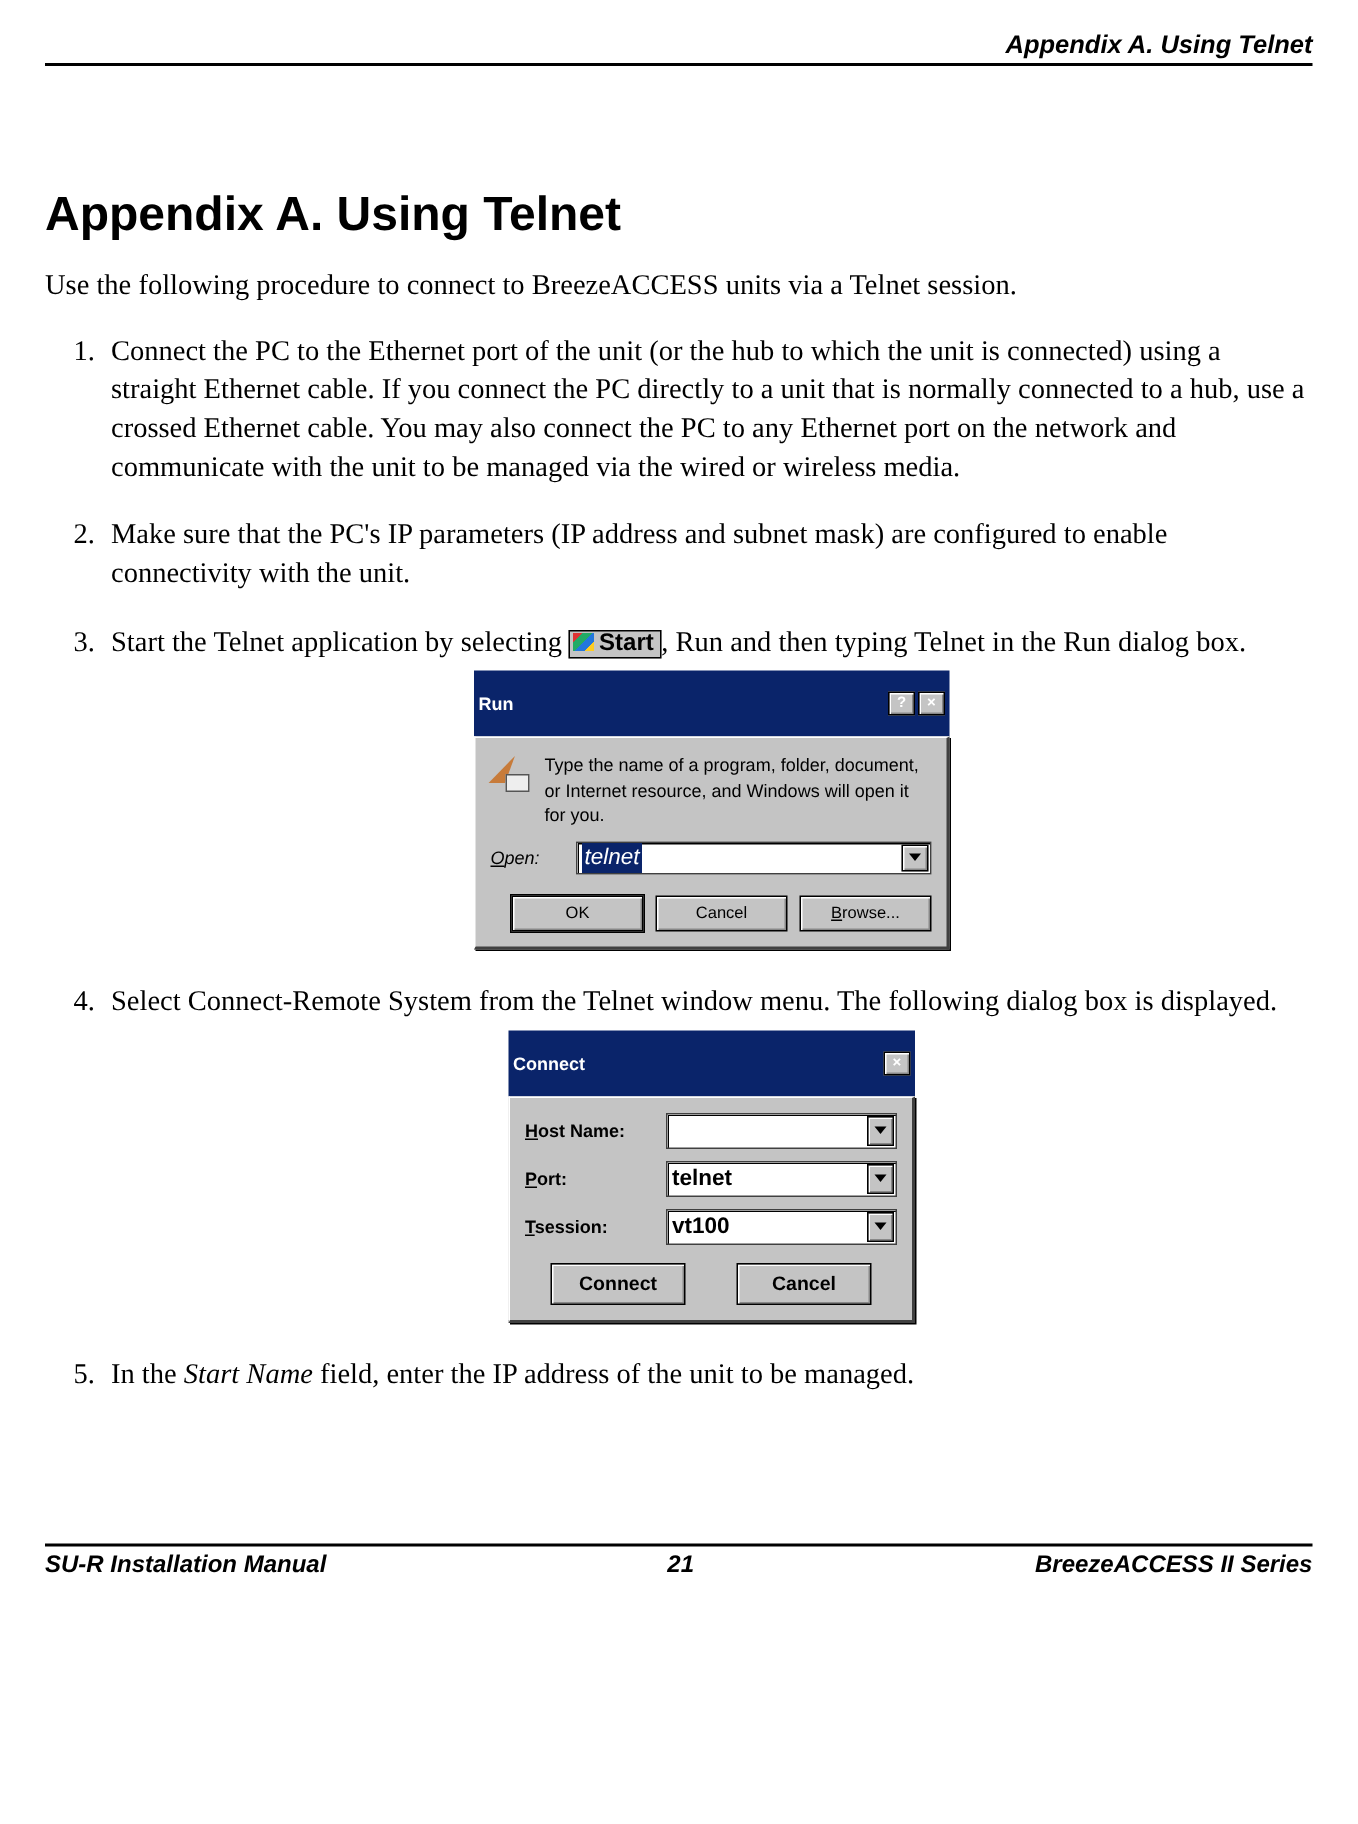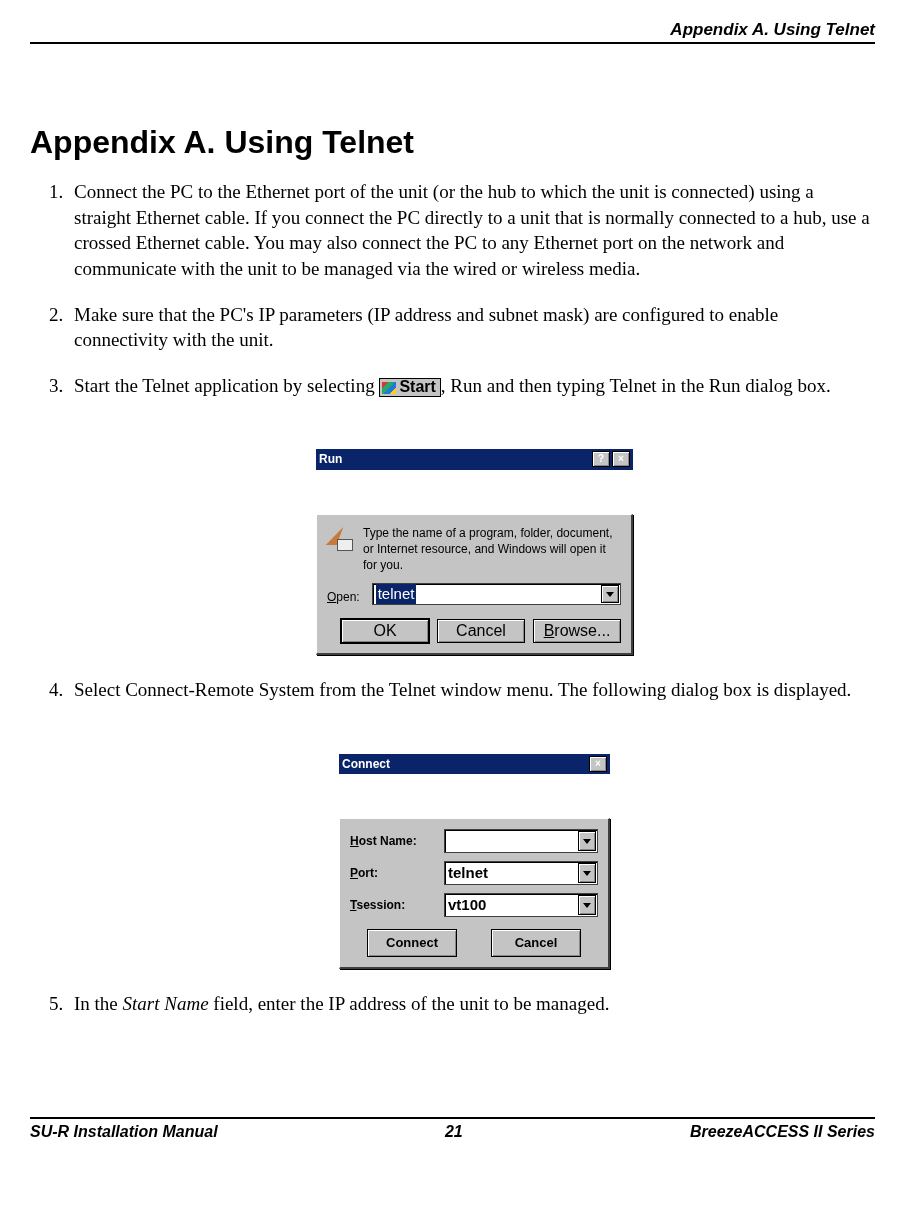--- a/index.html
+++ b/index.html
@@ -75,23 +75,22 @@
     display: inline-block;
     text-align: left;
     font-family: "MS Sans Serif", Tahoma, Arial, sans-serif;
     font-size: 12px;
     color: #000;
   }
   .titlebar {
     background: #0a246a;
     color: #fff;
     display: flex;
-    padding: 2px 3px;
-    font-weight: bold;
-    margin-top: 45px;
+    padding: 14px 3px;
+    font-weight: bold;
   }
   .titlebar .title-text { flex: 1; }
   .titlebar .tb-btn {
     width: 16px;
     height: 14px;
     background: #c4c4c4;
     border: 1px solid #000;
     box-shadow: inset 1px 1px 0 #fff, inset -1px -1px 0 #888;
     margin-left: 2px;
     font-size: 10px;
@@ -102,21 +101,20 @@
     line-height: 1;
   }
   .dlg-body {
     background: #c4c4c4;
     border-left: 1px solid #fff;
     border-top: 1px solid #fff;
     border-right: 2px solid #404040;
     border-bottom: 2px solid #404040;
     padding: 10px 10px 10px 10px;
     box-shadow: 1px 1px 0 #000;
-    margin-top: 44px;
   }
   .run-dlg .dlg-body { width: 294px; }
   .run-top { display: flex; align-items: flex-start; gap: 10px; margin-bottom: 10px; }
   .run-icon {
     width: 26px; height: 26px; flex: none;
     position: relative;
   }
   .run-icon::before {
     content: "";
     position: absolute;
@@ -129,21 +127,21 @@
   }
   .run-icon::after {
     content: "";
     position: absolute;
     right: 0; bottom: 0;
     width: 14px; height: 10px;
     border: 1px solid #555;
     background: #eee;
   }
   .run-msg { font-size: 12px; line-height: 1.35; }
-  .run-row { display: flex; align-items: flex-end; gap: 12px; margin-bottom: 14px; }
+  .run-row { display: flex; align-items: center; gap: 24px; margin-bottom: 14px; font-style: italic; }
   .label { font-size: 12px; }
   .label .ul { text-decoration: underline; }
   .input-sunken {
     flex: 1;
     background: #fff;
     border: 1px solid #404040;
     box-shadow: inset 1px 1px 0 #000, inset -1px -1px 0 #fff;
     height: 20px;
     display: flex;
     align-items: center;
@@ -173,21 +171,21 @@
     border-top: 5px solid #000;
   }
   .btn-row { display: flex; justify-content: flex-end; gap: 8px; }
   .win-btn {
     min-width: 74px;
     height: 22px;
     background: #c4c4c4;
     border: 1px solid #000;
     box-shadow: inset 1px 1px 0 #fff, inset -1px -1px 0 #888;
     font-family: inherit;
-    font-size: 16px;
+    font-size: 11px;
     padding: 0 6px;
     display: inline-flex; align-items: center; justify-content: center;
   }
   .win-btn.default { box-shadow: 0 0 0 1px #000, inset 1px 1px 0 #fff, inset -1px -1px 0 #888; }
   .win-btn .ul { text-decoration: underline; }
 
   
   .connect-dlg .dlg-body { width: 248px; }
   .field-row { display: flex; align-items: center; margin-bottom: 8px; gap: 6px; }
   .field-row .label { width: 88px; font-weight: bold; }
@@ -221,20 +219,21 @@
 <body>
 
 <div class="page">
 
   <div class="top-header">
     <span>Appendix A. Using Telnet</span>
   </div>
 
   <h1>Appendix A. Using Telnet</h1>
 
+  <p class="intro">Use the following procedure to connect to BreezeACCESS units via a Telnet session.</p>
 
   <ol class="steps">
     <li>Connect the PC to the Ethernet port of the unit (or the hub to which the unit is connected) using a straight Ethernet cable. If you connect the PC directly to a unit that is normally connected to a hub, use a crossed Ethernet cable. You may also connect the PC to any Ethernet port on the network and communicate with the unit to be managed via the wired or wireless media.</li>
     <li>Make sure that the PC's IP parameters (IP address and subnet mask) are configured to enable connectivity with the unit.</li>
     <li>
       <span>Start the Telnet application by selecting </span><span class="start-btn"><span class="flag-icon"></span><span>Start</span></span><span>, Run and then typing Telnet in the Run dialog box.</span>
 
       <div class="dialog-wrap">
         <div class="win-dialog run-dlg">
           <div class="titlebar">

